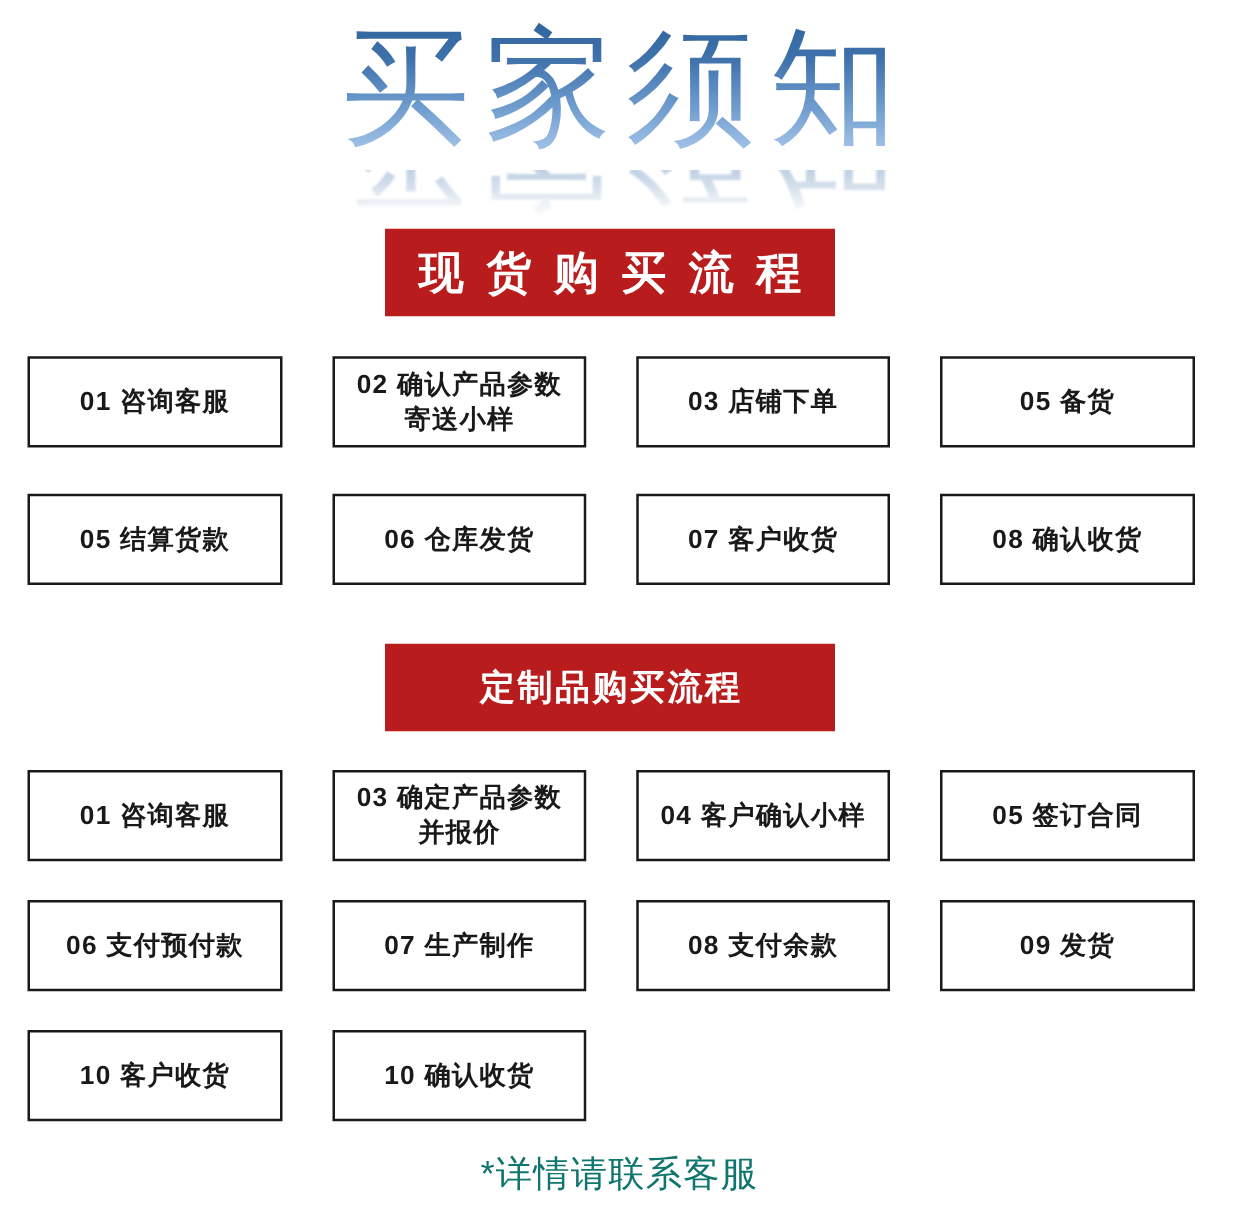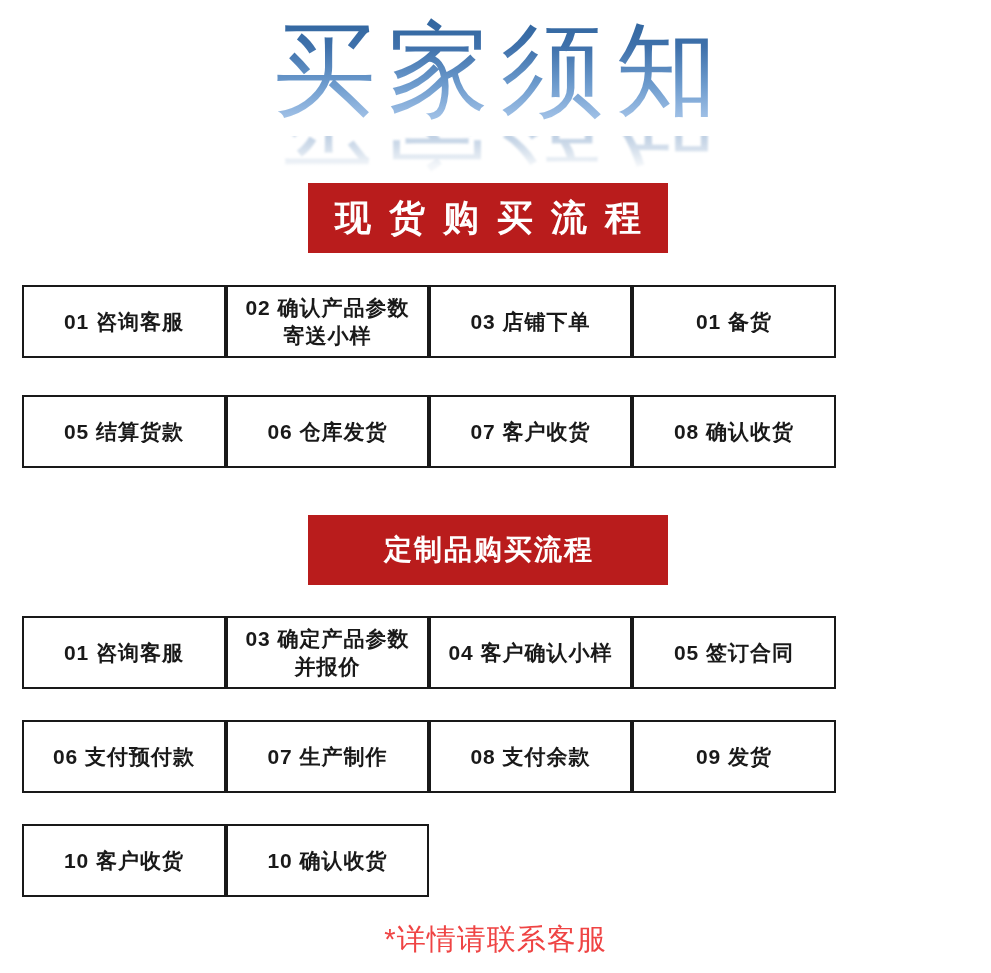--- a/index.html
+++ b/index.html
@@ -63,41 +63,42 @@
     font-weight: bold;
   }
   .band-1 { top: 183px; font-size: 36px; letter-spacing: 18px; text-indent: 18px; }
   .band-2 { top: 515px; font-size: 28px; letter-spacing: 2px; text-indent: 2px; }
 
   
   .grid {
     position: absolute; left: 22px; width: 934px;
     display: grid;
     grid-template-columns: 204px 203px 203px 204px;
+    column-gap: 40px;
     grid-auto-rows: 73px;
   }
   .grid-1 { top: 285px; row-gap: 37px; }
   .grid-2 { top: 616px; row-gap: 31px; }
   .box {
     border: 2px solid #191919;
     background: #ffffff;
     display: flex; flex-direction: column;
     align-items: center; justify-content: center;
     font-size: 21px; font-weight: bold; color: #191919;
     letter-spacing: 1px;
     line-height: 1.32;
     text-align: center;
   }
 
   
   .footnote {
     position: absolute; top: 920px; left: 0; width: 100%;
     text-align: center;
     font-size: 29px;
-    color: #ef4444;
+    color: #0f766e;
     letter-spacing: 1px;
   }
 </style>
 </head>
 <body>
 
 <div class="page">
 
   <div class="title-wrap">
     <div class="big-title">买家须知</div>
@@ -116,21 +117,21 @@
     </div>
     <div class="box">
       <div>02 确认产品参数</div>
       <div>寄送小样</div>
     </div>
     <div class="box">
       <div>03 店铺下单</div>
       <div></div>
     </div>
     <div class="box">
-      <div>01 备货</div>
+      <div>05 备货</div>
       <div></div>
     </div>
     <div class="box">
       <div>05 结算货款</div>
       <div></div>
     </div>
     <div class="box">
       <div>06 仓库发货</div>
       <div></div>
     </div>

